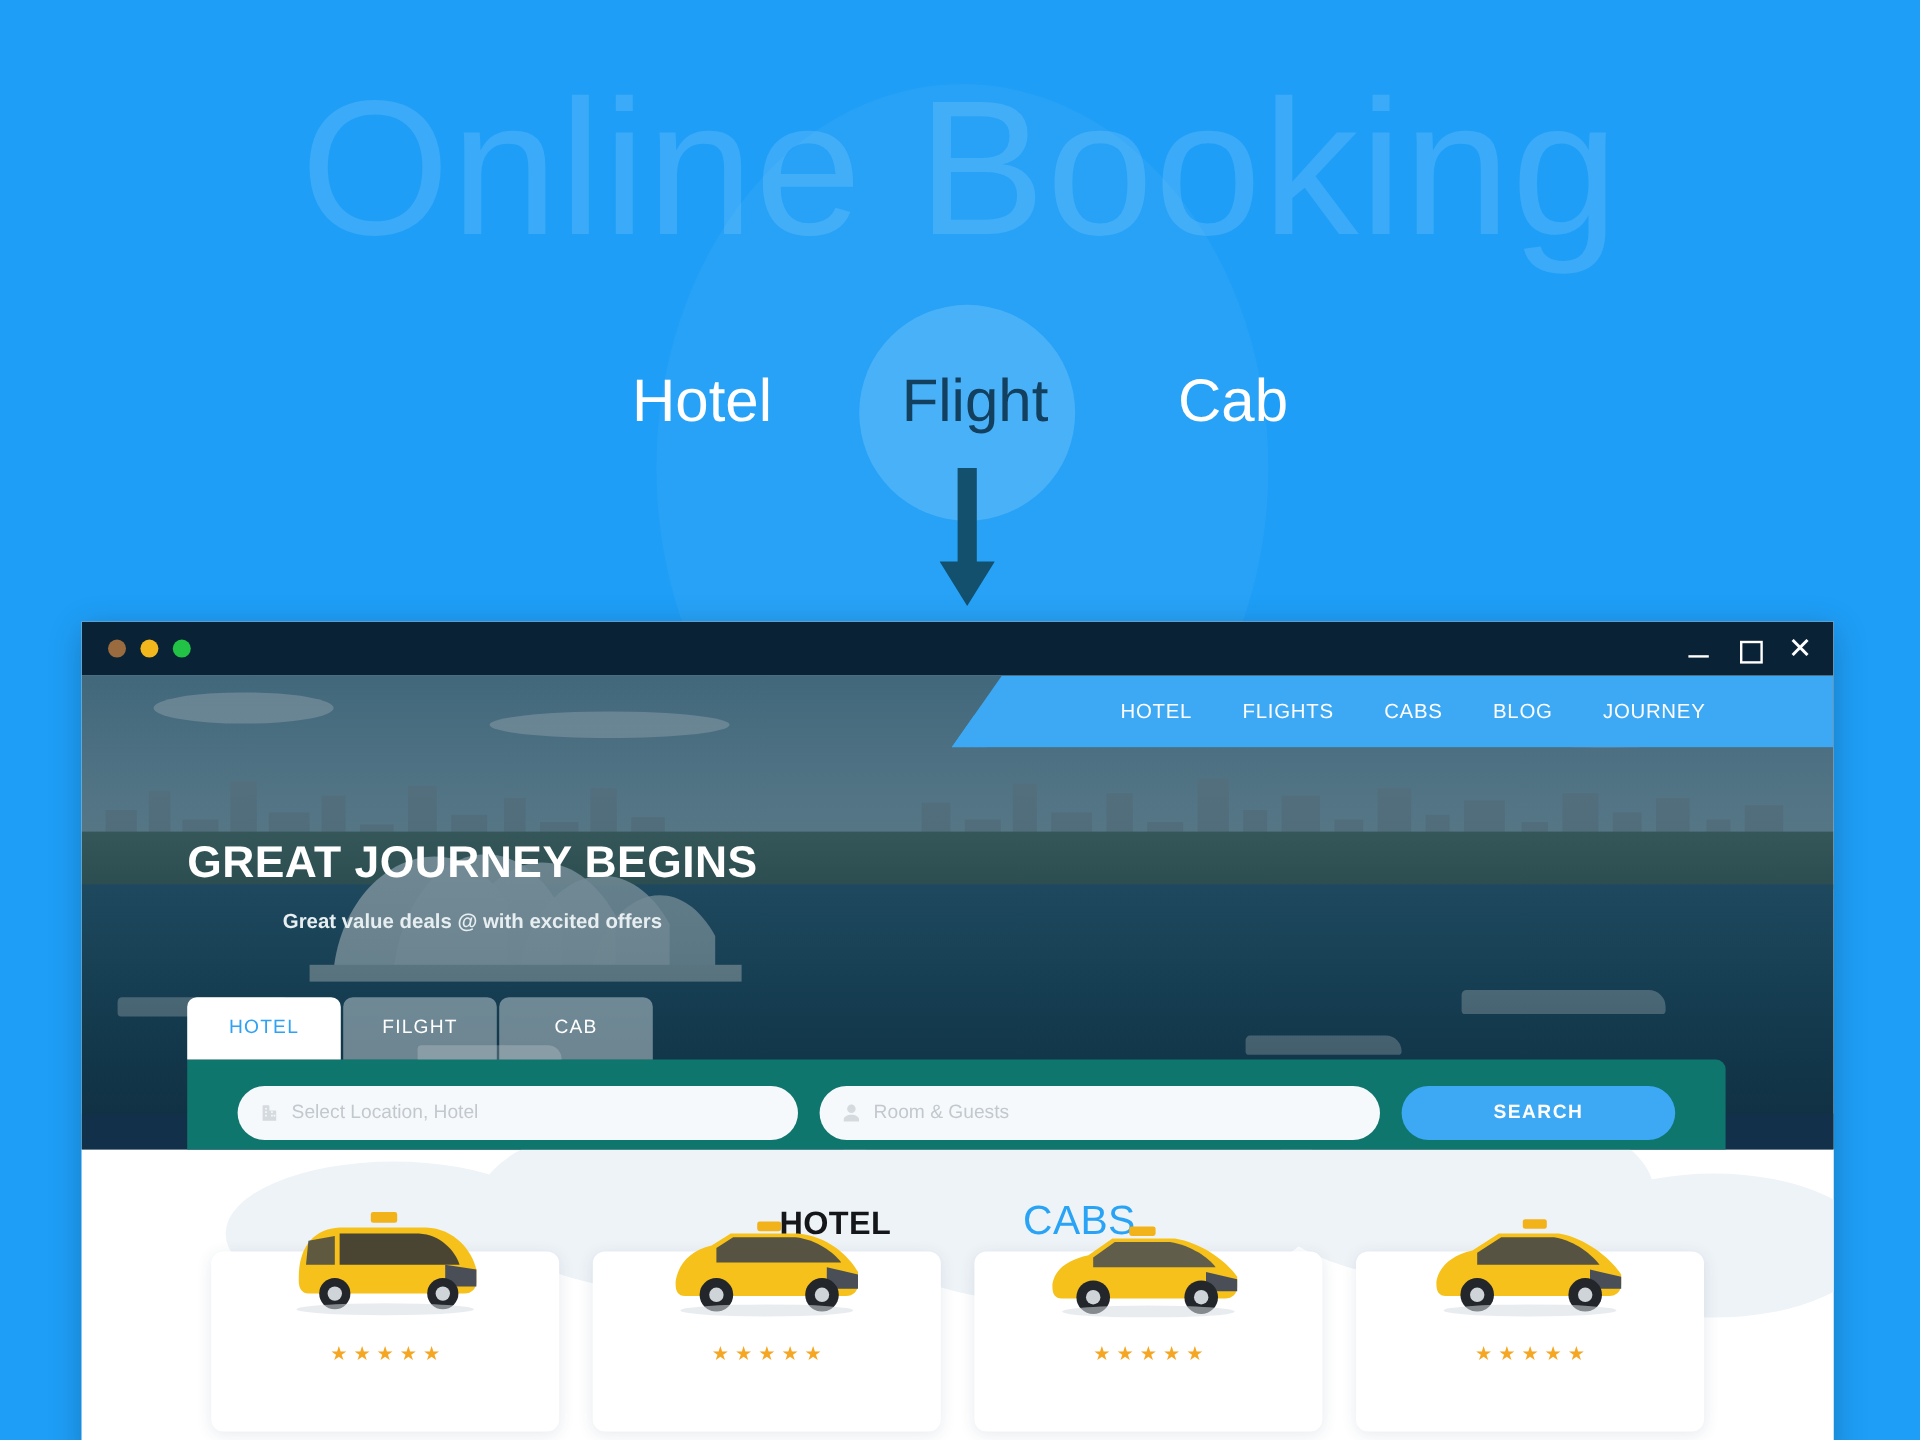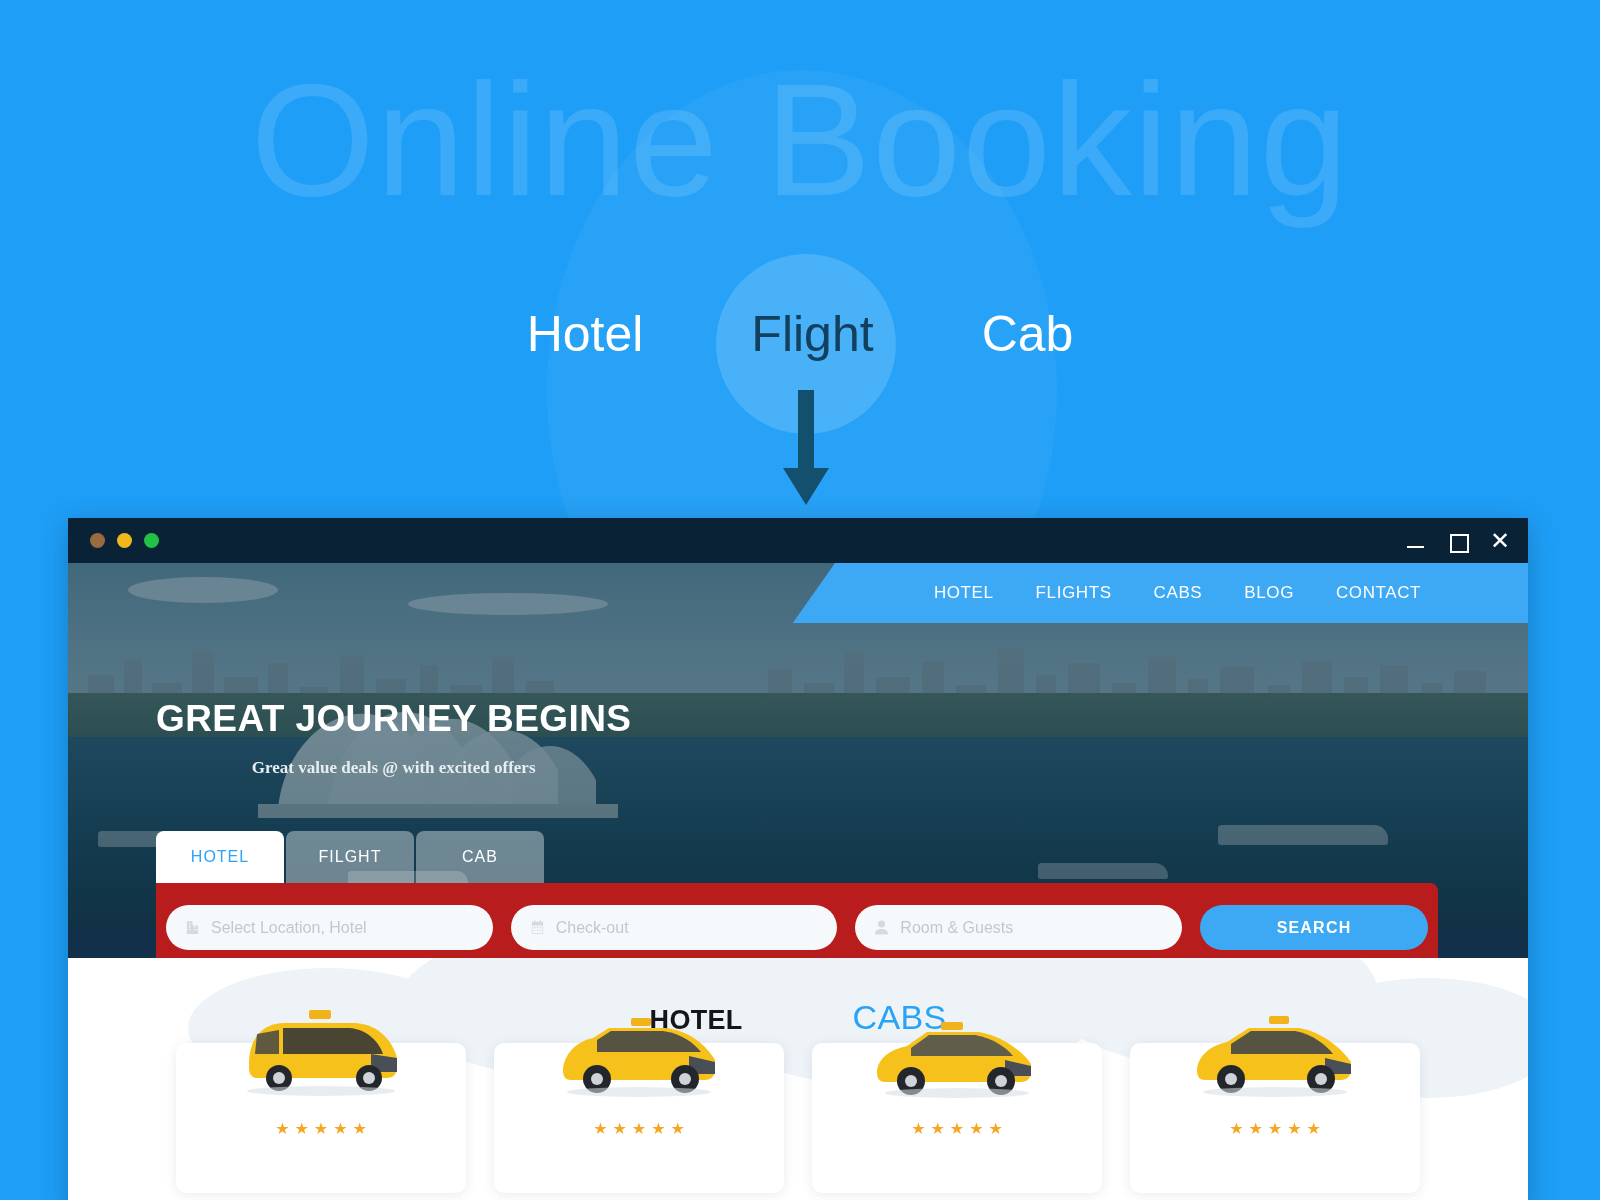--- a/index.html
+++ b/index.html
@@ -135,37 +135,37 @@
   }
   .phone-txt{ display:flex; flex-direction:column; line-height:1.1; }
   .phone-num{ color:#2196F3; font-size:19px; font-weight:700; letter-spacing:-0.2px; white-space:nowrap; }
   .phone-sub{ color:#9aa3a8; font-size:9px; font-weight:700; letter-spacing:0.1px; white-space:nowrap; }
 
   .hero-copy{ position:absolute; left:88px; top:135px; z-index:5;text-align:center; }
   .hero-title{
     color:#ffffff; font-size:37px; font-weight:700; letter-spacing:0.4px;
   }
   .hero-sub{
-    color:#e7eef1; font-size:17px; font-weight:600; margin-top:18px;font-family:Liberation Serif, serif;
+    color:#e7eef1; font-size:17px; font-weight:600; margin-top:18px;
   }
 
   
   .search-wrap{ position:absolute; left:88px; top:268px; width:1282px; z-index:5; }
   .tabs{ display:flex; align-items:flex-end; }
   .tab{
     width:128px; height:52px; display:flex; align-items:center; justify-content:center;
     font-size:16px; letter-spacing:1px; color:#ffffff;
     background:rgba(235,242,245,0.42);
     border-radius:8px 8px 0 0;
     margin-right:2px;
   }
   .tab.active{ background:#ffffff; color:#2FA2F5; }
   .form{
-    background:#b91c1c; border-radius:0 8px 8px 8px;
-    padding:22px 10px; display:flex; align-items:center; gap:18px;
+    background:#0f766e; border-radius:0 8px 8px 8px;
+    padding:22px 42px; display:flex; align-items:center; gap:18px;
   }
   .field{
     height:45px; border-radius:23px; background:#f6f9fb;
     display:flex; align-items:center; gap:10px; padding:0 18px;
     flex:1 1 0; min-width:0;
   }
   .field .ico{ flex:none; opacity:.55; }
   .field .ph{ color:#c2c9ce; font-size:16px; white-space:nowrap; overflow:hidden; }
   .btn-search{
     height:45px; width:228px; flex:none; border-radius:23px;
@@ -310,21 +310,21 @@
 
     <div class="hero-overlay"></div>
 
     <div class="navbar">
       <div class="nav-blue">
         <div class="nav-links">
           <div class="nav-link">HOTEL</div>
           <div class="nav-link">FLIGHTS</div>
           <div class="nav-link">CABS</div>
           <div class="nav-link">BLOG</div>
-          <div class="nav-link">CONTACT</div>
+          <div class="nav-link">JOURNEY</div>
         </div>
       </div>
     </div>
 
     <div class="hero-copy">
       <div class="hero-title">GREAT JOURNEY BEGINS</div>
       <div class="hero-sub">Great value deals @ with excited offers</div>
     </div>
 
     <div class="search-wrap">
@@ -336,26 +336,20 @@
       <div class="form">
 
         <div class="field">
           <svg class="ico" width="17" height="17" viewBox="0 0 24 24" fill="#b9c1c7">
             <path d="M4 21V4a1 1 0 011-1h6a1 1 0 011 1v5h7a1 1 0 011 1v11H4zm3-13h2V6H7v2zm0 4h2v-2H7v2zm0 4h2v-2H7v2zm7 0h2v-2h-2v2zm0-4h2v-2h-2v2zm3 4h2v-2h-2v2z"></path>
           </svg>
           <span class="ph">Select Location, Hotel</span>
         </div>
 
 
-        <div class="field">
-          <svg class="ico" width="17" height="17" viewBox="0 0 24 24" fill="#b9c1c7">
-            <path d="M7 2h2v2h6V2h2v2h2a1 1 0 011 1v15a1 1 0 01-1 1H5a1 1 0 01-1-1V5a1 1 0 011-1h2V2zM5 9v11h14V9H5zm2 2h2v2H7v-2zm4 0h2v2h-2v-2zm4 0h2v2h-2v-2zm-8 4h2v2H7v-2zm4 0h2v2h-2v-2zm4 0h2v2h-2v-2z"></path>
-          </svg>
-          <span class="ph">Check-out</span>
-        </div>
 
         <div class="field">
           <svg class="ico" width="17" height="17" viewBox="0 0 24 24" fill="#b9c1c7">
             <path d="M12 12a5 5 0 100-10 5 5 0 000 10zm0 2c-5 0-9 2.5-9 5.5V22h18v-2.5c0-3-4-5.5-9-5.5z"></path>
           </svg>
           <span class="ph">Room &amp; Guests</span>
         </div>
 
         <button class="btn-search">SEARCH</button>
       </div>

